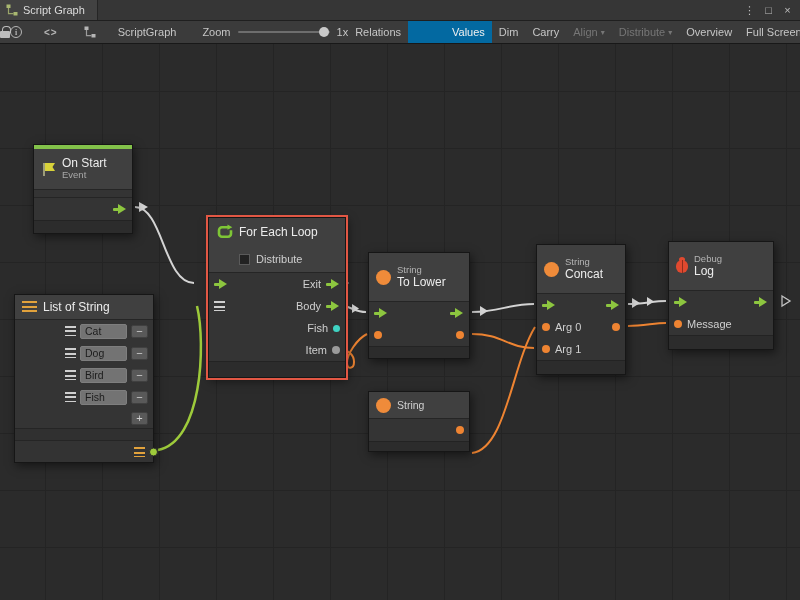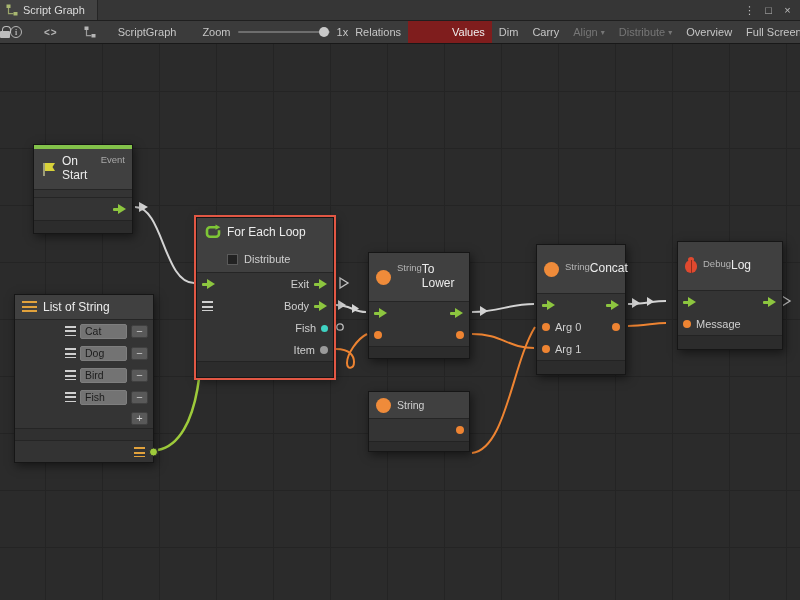--- a/index.html
+++ b/index.html
@@ -44,21 +44,21 @@
     display: flex; align-items: center; justify-content: center;
     font-family: "Liberation Serif", serif;
   }
   .code-glyph { color: #b5b5b5; font-size: 10px; font-weight: bold; letter-spacing: 1px; }
   .graph-chip { display: flex; align-items: center; gap: 22px; margin-left: 26px; }
   .zoom-wrap { display: flex; align-items: center; gap: 7px; margin-left: 26px; }
   .slider { width: 92px; height: 2px; background: #6e6e6e; border-radius: 1px; position: relative; }
   .slider-handle { position: absolute; top: -4px; right: 1px; width: 10px; height: 10px; border-radius: 50%; background: #c9c9c9; }
   .tb-buttons { margin-left: auto; display: flex; height: 100%; }
   .tb-btn { display: flex; align-items: center; gap: 3px; padding: 0 7px; height: 100%; white-space: nowrap; }
-  .tb-btn.active { background: #7f1d1d; color: #f0f0f0; padding-left: 44px; }
+  .tb-btn.active { background: #0369a1; color: #f0f0f0; padding-left: 44px; }
   .tb-btn.disabled { color: #767676; }
   .dd { font-size: 8px; margin-top: 1px; }
 
   
   .canvas {
     position: absolute; top: 44px; left: 0; width: 800px; height: 556px;
     background-color: #2b2b2b;
     background-image: linear-gradient(#242424 1px, transparent 1px),
                       linear-gradient(90deg, #242424 1px, transparent 1px);
     background-size: 57px 57px; background-position: -12px -10px;
@@ -67,21 +67,21 @@
   .wires { position: absolute; left: 0; top: 0; pointer-events: none; }
 
   
   .node {
     position: absolute; background: #373737; border: 1px solid #161616;
     box-shadow: 2px 3px 9px rgba(0,0,0,.5);
   }
   .node.selected { outline: 2px solid #e25744; }
   .accent { height: 4px; background: #83c24a; }
   .nheader { background: #404040; display: flex; align-items: center; gap: 6px; padding: 0 7px; }
-  .hcol { display: flex; flex-direction: row; line-height: 1.15; }
+  .hcol { display: flex; flex-direction: column; line-height: 1.15; }
   .ncat { font-size: 9.5px; color: #b4b4b4; }
   .ntitle { font-size: 12px; color: #ececec; }
   .nsub { font-size: 9.5px; color: #a8a8a8; }
   .nports { background: #343434; border-top: 1px solid #252525; }
   .prow { height: 22px; display: flex; align-items: center; gap: 5px; padding: 0 5px; position: relative; }
   .plabel { font-size: 11px; color: #cfcfcf; }
   .spacer { flex: 1; }
   .nfooter { background: #2c2c2c; border-top: 1px solid #232323; }
   .spacer-row { height: 8px; background: #343434; border-top: 1px solid #252525; }
 
@@ -111,25 +111,25 @@
     color: #1c1c1c; font-size: 10.5px; padding: 0 4px; width: 100%; outline: none;
     font-family: "Liberation Sans", sans-serif; }
   .chipbtn { width: 17px; height: 13px; background: #595959; border: 1px solid #404040; border-radius: 2px;
     color: #d0d0d0; font-size: 11px; line-height: 11px; text-align: center; flex: none; }
   .port-out { position: absolute; right: -5px; top: 50%; transform: translateY(-50%);
     width: 9px; height: 9px; border-radius: 50%; background: #9ecb3b; border: 1px solid #2b2b2b; }
 
   
   .n-onstart { left: 33px;  top: 100px; width: 100px; }
   .n-list    { left: 14px;  top: 250px; width: 140px; }
-  .n-foreach { left: 196px; top: 173px; width: 138px; }
+  .n-foreach { left: 208px; top: 173px; width: 138px; }
   .n-tolower { left: 368px; top: 208px; width: 102px; }
   .n-literal { left: 368px; top: 347px; width: 102px; }
   .n-concat  { left: 536px; top: 200px; width: 90px; }
-  .n-log     { left: 668px; top: 197px; width: 106px; margin-left: 9px; }
+  .n-log     { left: 668px; top: 197px; width: 106px; }
 
   .hdr40 { height: 40px; } .hdr24 { height: 24px; } .hdr26 { height: 26px; } .hdr48 { height: 48px; }
   .fh1 { height: 28px; display: flex; align-items: center; gap: 6px; padding: 0 8px; }
   .fh2 { height: 26px; display: flex; align-items: center; gap: 6px; padding: 0 8px 0 30px; }
   .list-row { height: 22px; display: flex; align-items: center; gap: 4px; padding: 0 5px 0 50px; }
   .list-row.plus { height: 20px; justify-content: flex-end; padding-right: 5px; }
   .list-spacer { height: 12px; background: #303030; border-top: 1px solid #252525; }
   .list-footer { height: 22px; background: #333333; border-top: 1px solid #252525;
     display: flex; align-items: center; justify-content: flex-end; gap: 6px; padding-right: 8px; position: relative; }
   .field-row { height: 24px; display: flex; align-items: center; padding: 0 6px 0 26px; background: #3a3a3a; }

